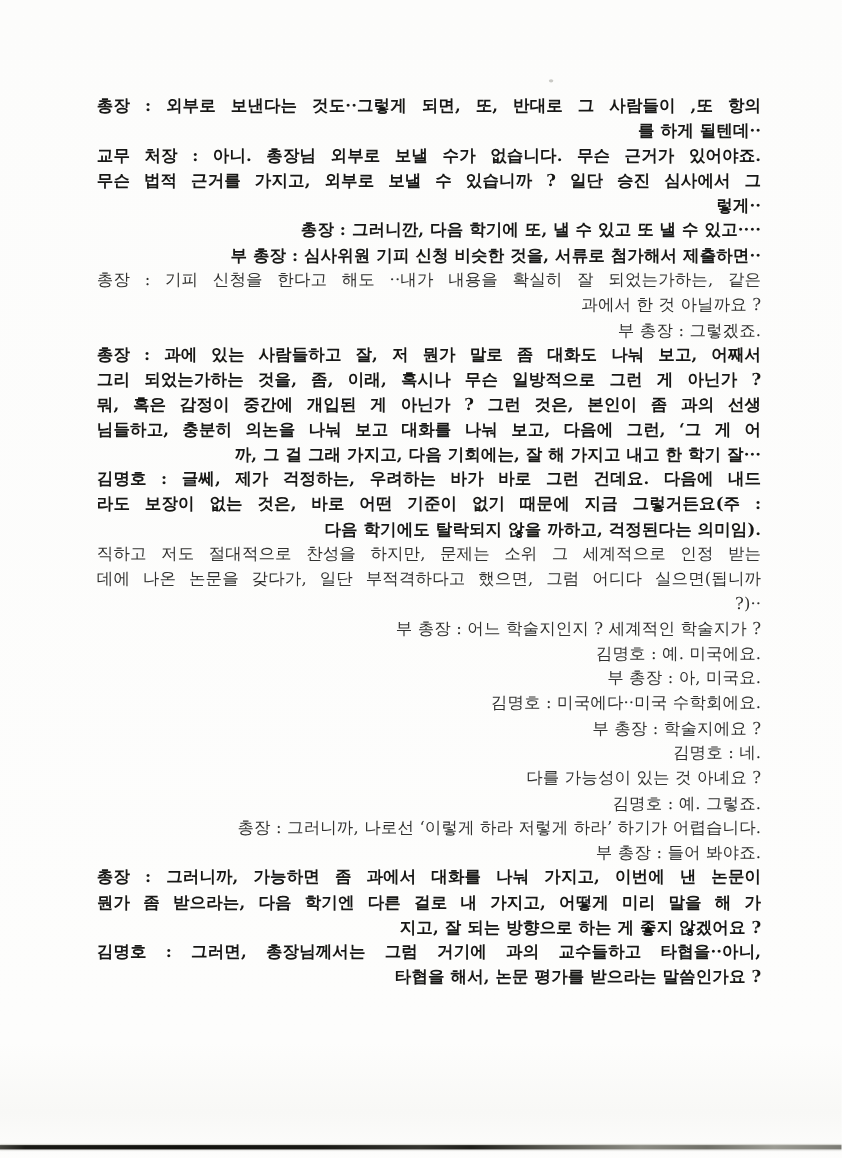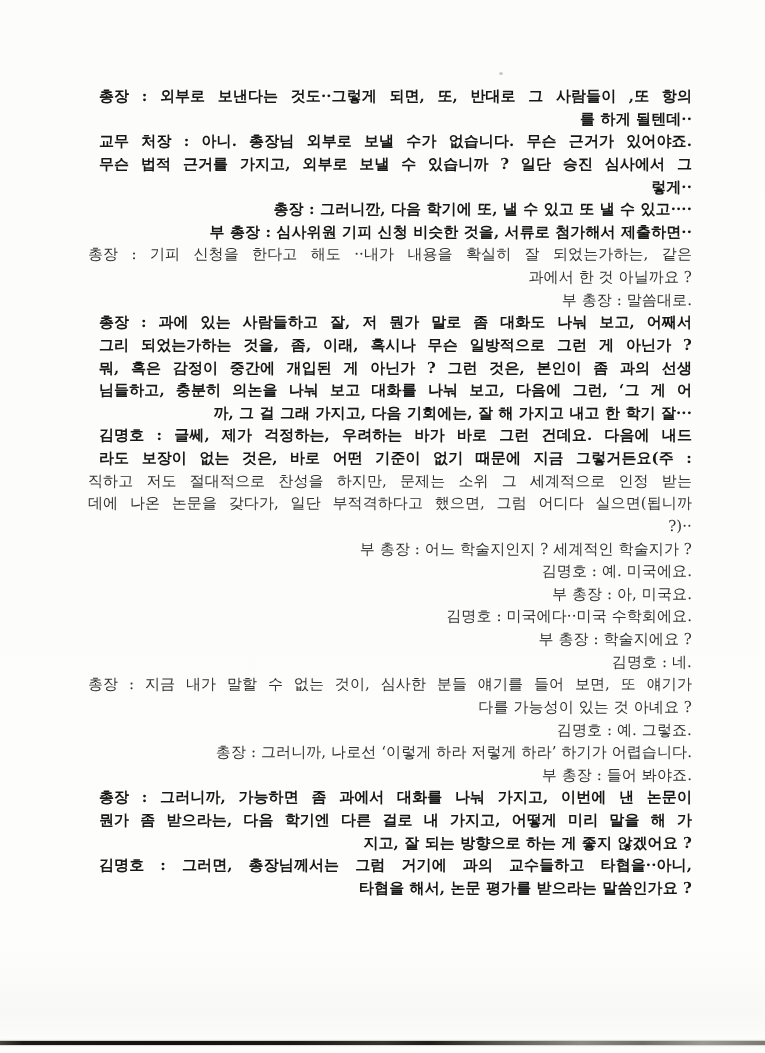--- a/index.html
+++ b/index.html
@@ -29,21 +29,20 @@
     white-space: pre-wrap;
     text-align: right;
   }
   .line.full {
     text-align: justify;
     text-align-last: justify;
   }
   .line.bold {
     font-weight: bold;
     color: #171715;
-    margin-left: 11px;
   }
   .dot-artifact {
     position: absolute; left: 499px; top: 72px;
     width: 4px; height: 3px; border-radius: 50%;
     background: #c9c9c5;
   }
   .scan-edge {
     position: absolute; left: 0; top: 1041px;
     width: 765px; height: 4px;
     background: linear-gradient(90deg,
@@ -60,38 +59,38 @@
   <div class="transcript">
       <div class="line bold full">총장 : 외부로 보낸다는 것도··그렇게 되면, 또, 반대로 그 사람들이 ,또 항의</div>
       <div class="line bold">를 하게 될텐데··</div>
       <div class="line bold full">교무 처장 : 아니. 총장님 외부로 보낼 수가 없습니다. 무슨 근거가 있어야죠.</div>
       <div class="line bold full">무슨 법적 근거를 가지고, 외부로 보낼 수 있습니까 ? 일단 승진 심사에서 그</div>
       <div class="line bold">렇게··</div>
       <div class="line bold">총장 : 그러니깐, 다음 학기에 또, 낼 수 있고 또 낼 수 있고····</div>
       <div class="line bold">부 총장 : 심사위원 기피 신청 비슷한 것을, 서류로 첨가해서 제출하면··</div>
       <div class="line full">총장 : 기피 신청을 한다고 해도 ··내가 내용을 확실히 잘 되었는가하는, 같은</div>
       <div class="line">과에서 한 것 아닐까요 ?</div>
-      <div class="line">부 총장 : 말씀대로.</div>
+      <div class="line">부 총장 : 그렇겠죠.</div>
       <div class="line bold full">총장 : 과에 있는 사람들하고 잘, 저 뭔가 말로 좀 대화도 나눠 보고, 어째서</div>
       <div class="line bold full">그리 되었는가하는 것을, 좀, 이래, 혹시나 무슨 일방적으로 그런 게 아닌가 ?</div>
       <div class="line bold full">뭐, 혹은 감정이 중간에 개입된 게 아닌가 ? 그런 것은, 본인이 좀 과의 선생</div>
       <div class="line bold full">님들하고, 충분히 의논을 나눠 보고 대화를 나눠 보고, 다음에 그런, ‘그 게 어</div>
       <div class="line bold">까, 그 걸 그래 가지고, 다음 기회에는, 잘 해 가지고 내고 한 학기 잘···</div>
       <div class="line bold full">김명호 : 글쎄, 제가 걱정하는, 우려하는 바가 바로 그런 건데요. 다음에 내드</div>
       <div class="line bold full">라도 보장이 없는 것은, 바로 어떤 기준이 없기 때문에 지금 그렇거든요(주 :</div>
+      <div class="line bold">다음 학기에도 탈락되지 않을 까하고, 걱정된다는 의미임).</div>
       <div class="line full">직하고 저도 절대적으로 찬성을 하지만, 문제는 소위 그 세계적으로 인정 받는</div>
       <div class="line full">데에 나온 논문을 갖다가, 일단 부적격하다고 했으면, 그럼 어디다 실으면(됩니까</div>
       <div class="line">?)··</div>
       <div class="line">부 총장 : 어느 학술지인지 ? 세계적인 학술지가 ?</div>
       <div class="line">김명호 : 예. 미국에요.</div>
       <div class="line">부 총장 : 아, 미국요.</div>
       <div class="line">김명호 : 미국에다··미국 수학회에요.</div>
       <div class="line">부 총장 : 학술지에요 ?</div>
       <div class="line">김명호 : 네.</div>
-      <div class="line full">총장 : 지금 내가 말할 수 없는 것이, 심사한 분들 얘기를 들어 보면, 또 얘기가</div>
       <div class="line">다를 가능성이 있는 것 아녜요 ?</div>
       <div class="line">김명호 : 예. 그렇죠.</div>
       <div class="line">총장 : 그러니까, 나로선 ‘이렇게 하라 저렇게 하라’ 하기가 어렵습니다.</div>
       <div class="line">부 총장 : 들어 봐야죠.</div>
       <div class="line bold full">총장 : 그러니까, 가능하면 좀 과에서 대화를 나눠 가지고, 이번에 낸 논문이</div>
       <div class="line bold full">뭔가 좀 받으라는, 다음 학기엔 다른 걸로 내 가지고, 어떻게 미리 말을 해 가</div>
       <div class="line bold">지고, 잘 되는 방향으로 하는 게 좋지 않겠어요 ?</div>
       <div class="line bold full">김명호 : 그러면, 총장님께서는 그럼 거기에 과의 교수들하고 타협을··아니,</div>
       <div class="line bold">타협을 해서, 논문 평가를 받으라는 말씀인가요 ?</div>
     </div>

